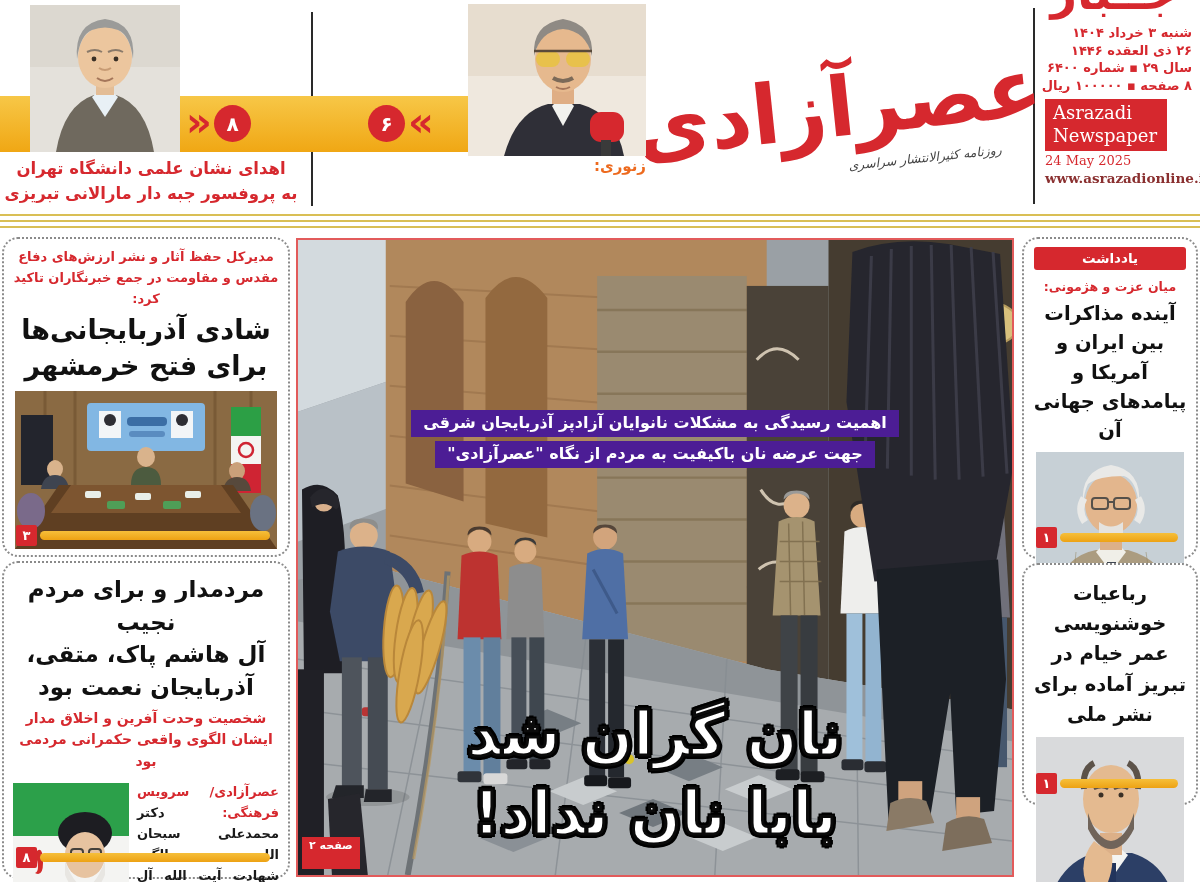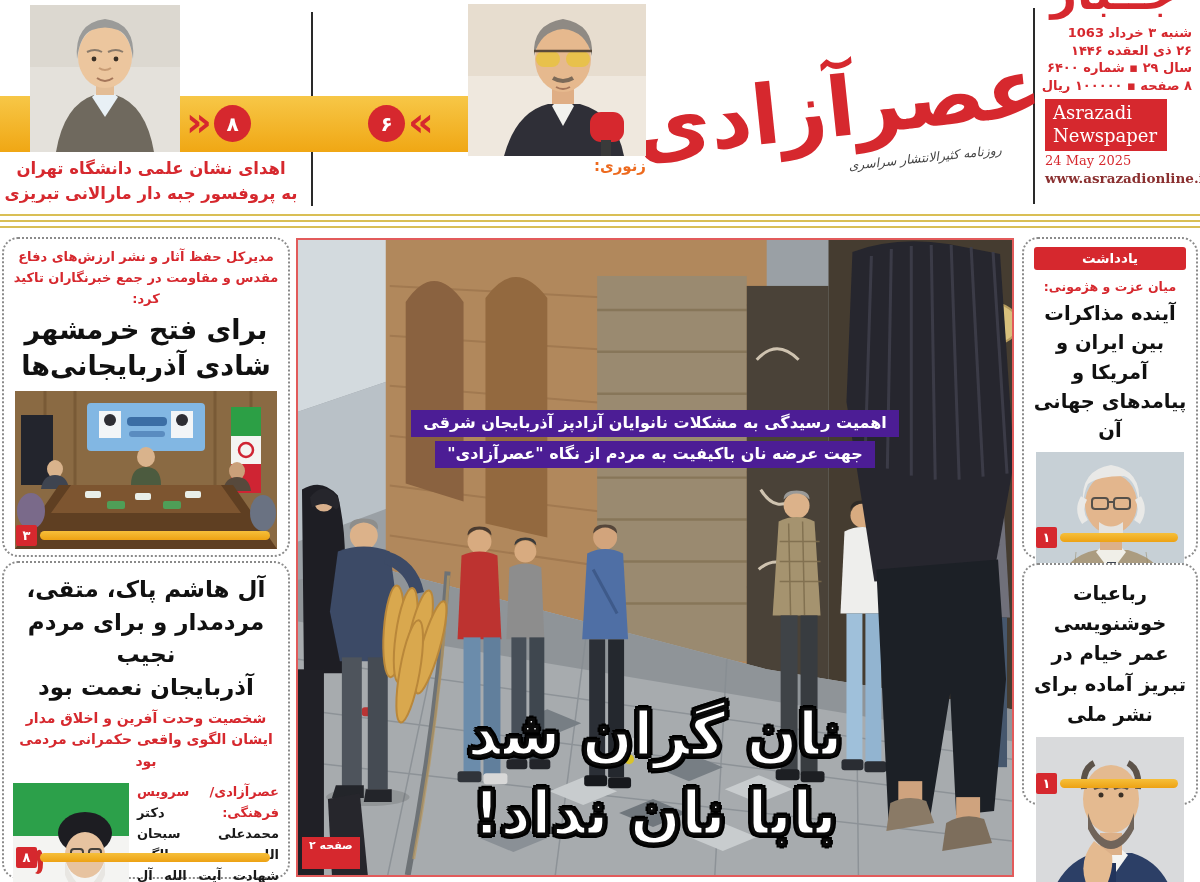--- a/index.html
+++ b/index.html
@@ -76,21 +76,21 @@
 
 <div class="page">
 
   <div>
 
     <div class="partial-top">
       <span>جــبار</span>
     </div>
 
     <div class="date-block">
-      <div>شنبه ۳ خرداد 1063</div>
+      <div>شنبه ۳ خرداد ۱۴۰۴</div>
       <div>۲۶ ذی العقده ۱۴۴۶</div>
       <div>سال ۲۹ ▪ شماره ۶۴۰۰</div>
       <div>۸ صفحه ▪ ۱۰۰۰۰۰ ریال</div>
     </div>
 
     <div class="logo-box">
       <div>Asrazadi</div>
       <div>Newspaper</div>
     </div>
     <div class="date-en">24 May 2025</div>
@@ -151,22 +151,22 @@
     <div class="promo-head-center">
       <div class="promo-kicker">زنوری:</div>
     </div>
 
     <div class="yellow-sep"></div>
   </div>
 
   <div class="dotted-box" style="left:2px;top:237px;width:288px;height:320px;">
     <div class="kicker-red">مدیرکل حفظ آثار و نشر ارزش‌های دفاع مقدس و مقاومت در جمع خبرنگاران تاکید کرد:</div>
     <div class="headline-black" style="font-size:27px;line-height:1.32;margin-top:3px;">
+      <div>شادی آذربایجانی‌ها</div>
       <div>برای فتح خرمشهر</div>
-      <div>شادی آذربایجانی‌ها</div>
     </div>
     <svg class="photo-frame" width="262" height="158" viewBox="0 0 262 158" preserveAspectRatio="none">
       <rect width="262" height="158" fill="#8a6a43"></rect>
       <g stroke="#795a36" stroke-width="3">
           <line x1="30" y1="0" x2="30" y2="95"></line>
           <line x1="60" y1="0" x2="60" y2="95"></line>
           <line x1="200" y1="0" x2="200" y2="95"></line>
           <line x1="236" y1="0" x2="236" y2="95"></line>
         </g>
       <rect x="6" y="24" width="32" height="70" fill="#23252d"></rect>
@@ -204,22 +204,22 @@
       <ellipse cx="248" cy="122" rx="13" ry="18" fill="#6a7282"></ellipse>
     </svg>
     <div class="badge-row">
       <div class="badge-sq">۳</div>
       <div class="badge-bar"></div>
     </div>
   </div>
 
   <div class="dotted-box" style="left:2px;top:561px;width:288px;height:318px;">
     <div class="headline-black" style="font-size:23px;line-height:1.42;margin-top:2px;">
+      <div>مردمدار و برای مردم نجیب</div>
       <div>آل هاشم پاک، متقی،</div>
-      <div>مردمدار و برای مردم نجیب</div>
       <div>آذربایجان نعمت بود</div>
     </div>
     <div class="subhead-red">شخصیت وحدت آفرین و اخلاق مدار ایشان الگوی واقعی حکمرانی مردمی بود</div>
     <div class="body-text">
       <svg style="float:left;margin:2px 8px 2px 0;" width="116" height="158" viewBox="0 0 116 158" preserveAspectRatio="none">
         <rect width="116" height="158" fill="#f4f4f2"></rect>
         <rect width="116" height="53" fill="#2ca04a"></rect>
         <rect y="105" width="116" height="53" fill="#d32b2b"></rect>
         <path d="M22,70 q8,-10 8,10 q0,14 -8,10 q6,-2 0,-20" fill="#d32b2b"></path>
         <ellipse cx="72" cy="50" rx="27" ry="21" fill="#1d1d22"></ellipse>

